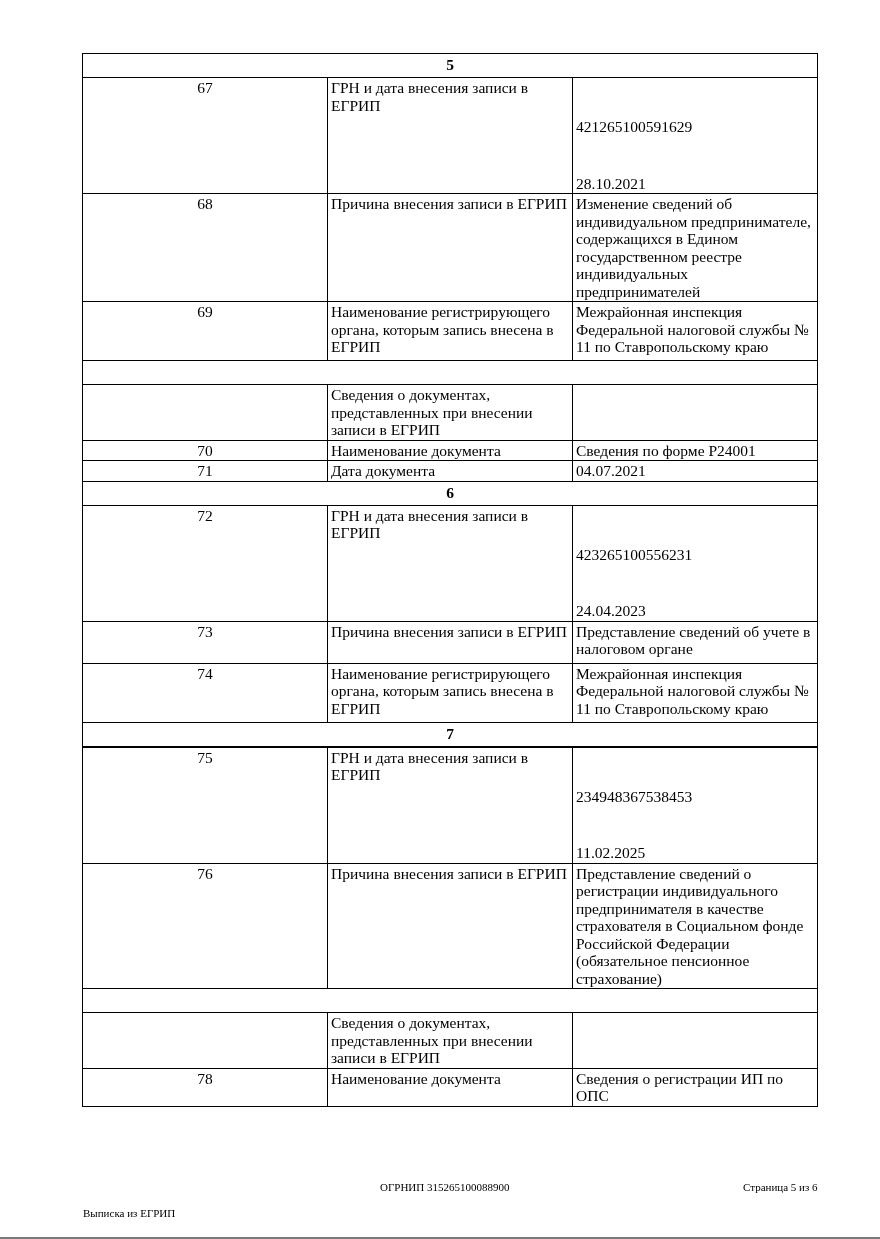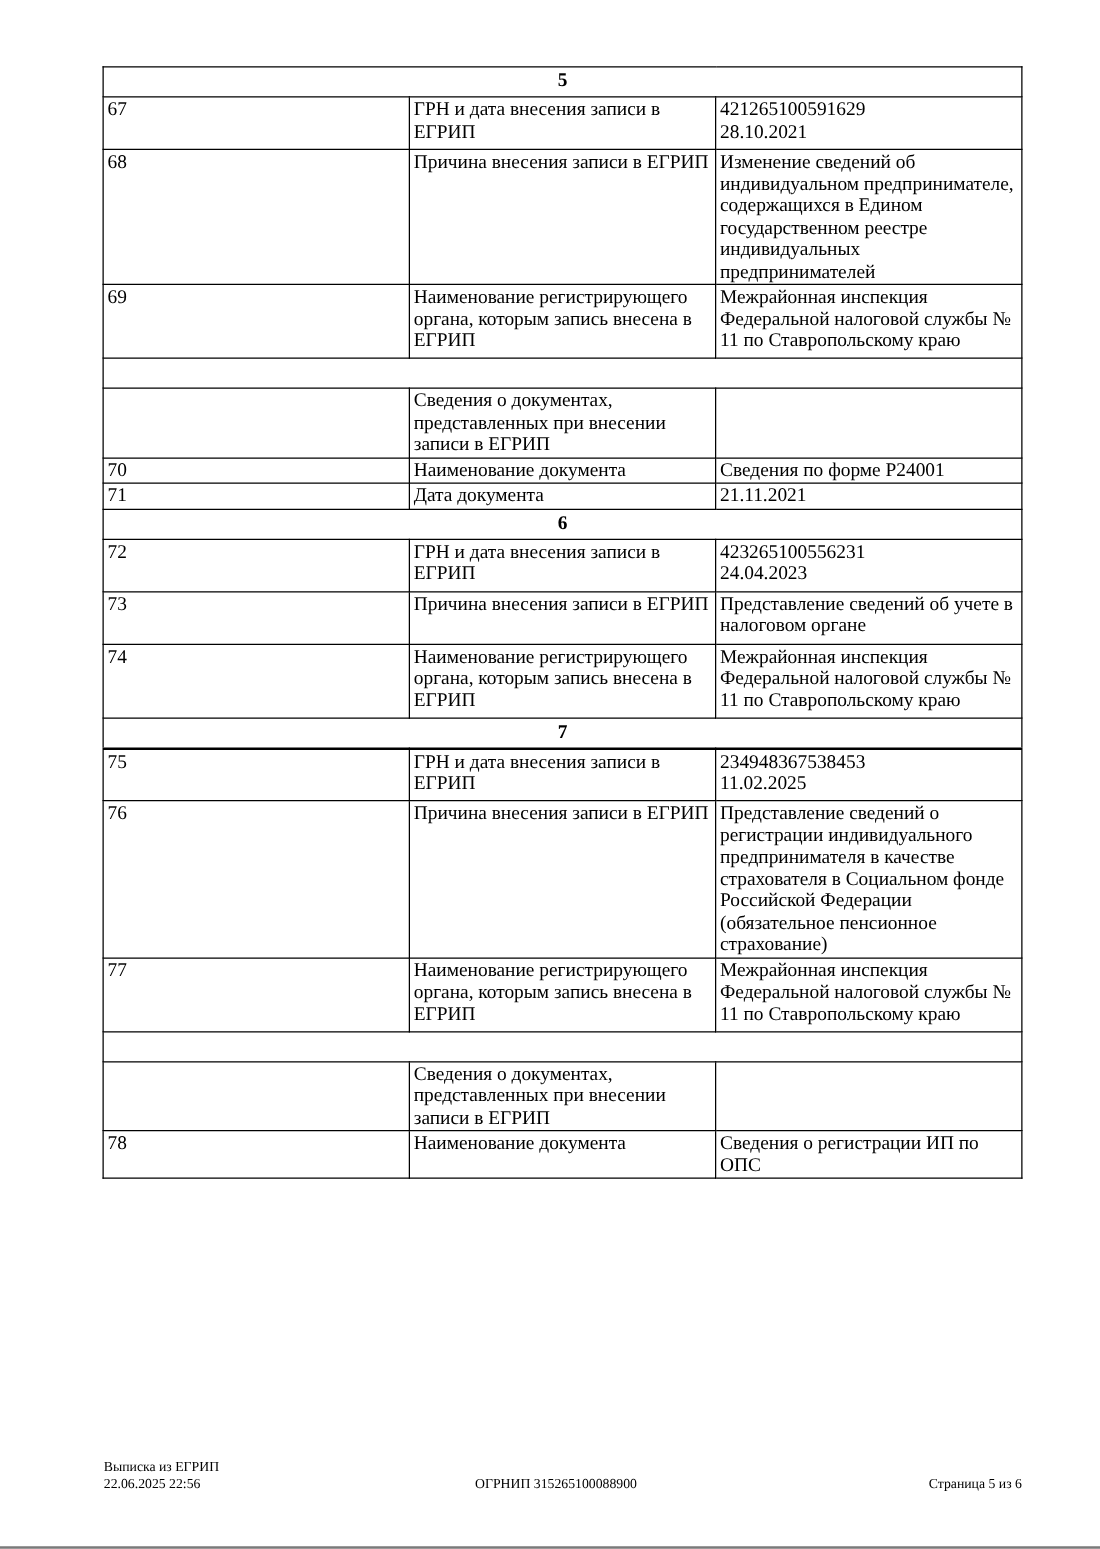--- a/index.html
+++ b/index.html
@@ -3,31 +3,31 @@
 <meta charset="utf-8">
 <style>
   html, body { margin: 0; padding: 0; background: #ffffff; }
   body { width: 880px; height: 1239px; position: relative; overflow: hidden;
          font-family: "Liberation Serif", "DejaVu Serif", serif; color: #000; }
   .page { position: absolute; left: 0; top: 0; width: 880px; height: 1237px; background: #fff; }
   .bottom-rule { position: absolute; left: 0; top: 1237px; width: 880px; height: 2px; background: #7a7a7a; }
   table.egrip { position: absolute; left: 82px; top: 53px; width: 736px;
                 border-collapse: collapse; table-layout: fixed; font-size: 15.5px; line-height: 17.5px; }
   table.egrip td { border: 1px solid #000; vertical-align: top; padding: 1px 3px 1px 3px; }
-  td.num { width: 45px; }
+  td.num { width: 45px; text-align: center; }
   td.label { width: 335px; }
   td.value { }
   tr.section td { text-align: center; font-weight: bold; height: 21px; padding: 2px 0 0 0; }
   tr.section.thick-bottom td { border-bottom: 2px solid #000; }
   tr.blank td { height: 21px; }
   .footer { position: absolute; top: 1168px; font-size: 11px; line-height: 13px; }
   .footer-left { left: 83px; }
   .footer-center { left: 380px; top: 1181px; }
   .footer-right { left: 743px; top: 1181px; }
-  .line { display: block; }
+  .line { display: block; margin-top: 39px; }
 </style>
 </head>
 <body>
 
 <div class="page">
   <table class="egrip">
     <tbody>
 
       <tr class="section">
         <td colspan="3">5</td>
@@ -59,21 +59,21 @@
         <td class="value"></td>
       </tr>
       <tr>
         <td class="num">70</td>
         <td class="label">Наименование документа</td>
         <td class="value">Сведения по форме Р24001</td>
       </tr>
       <tr>
         <td class="num">71</td>
         <td class="label">Дата документа</td>
-        <td class="value">21.11.2021</td>
+        <td class="value">04.07.2021</td>
       </tr>
 
       <tr class="section">
         <td colspan="3">6</td>
       </tr>
       <tr style="height:42px">
         <td class="num">72</td>
         <td class="label">ГРН и дата внесения записи в ЕГРИП</td>
         <td class="value">
           <span class="line">423265100556231</span>
@@ -100,25 +100,20 @@
         <td class="value">
           <span class="line">234948367538453</span>
           <span class="line">11.02.2025</span>
         </td>
       </tr>
       <tr style="height:95px">
         <td class="num">76</td>
         <td class="label">Причина внесения записи в ЕГРИП</td>
         <td class="value">Представление сведений о регистрации индивидуального предпринимателя в качестве страхователя в Социальном фонде Российской Федерации (обязательное пенсионное страхование)</td>
       </tr>
-      <tr style="height:59px">
-        <td class="num">77</td>
-        <td class="label">Наименование регистрирующего органа, которым запись внесена в ЕГРИП</td>
-        <td class="value">Межрайонная инспекция Федеральной налоговой службы № 11 по Ставропольскому краю</td>
-      </tr>
       <tr class="blank">
         <td colspan="3"></td>
       </tr>
       <tr style="height:42px">
         <td class="num"></td>
         <td class="label">Сведения о документах, представленных при внесении записи в ЕГРИП</td>
         <td class="value"></td>
       </tr>
       <tr>
         <td class="num">78</td>

